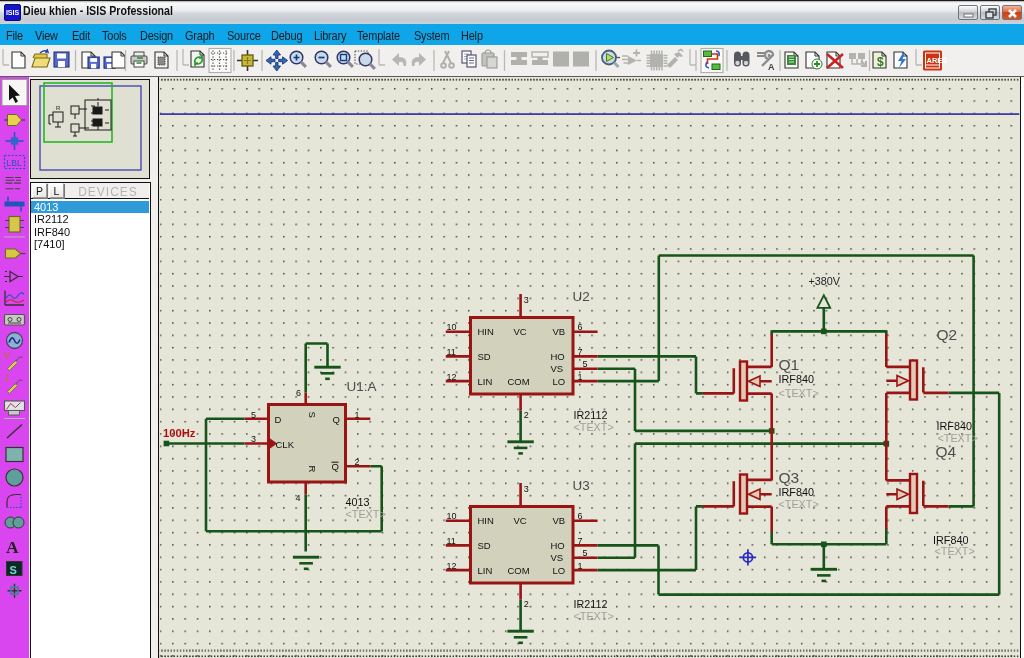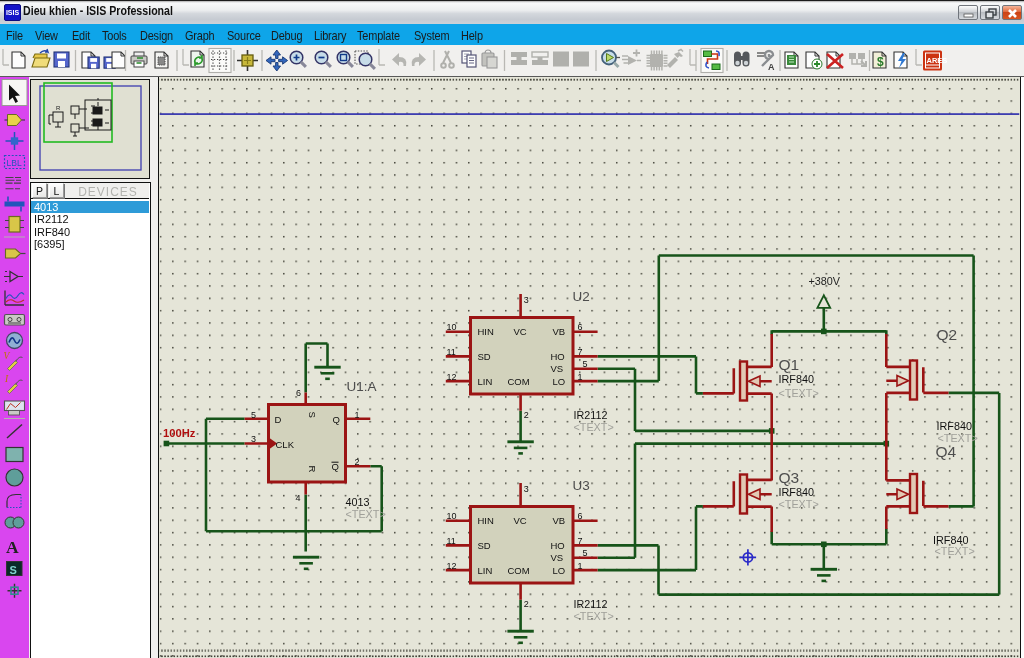--- a/index.html
+++ b/index.html
@@ -451,14 +451,14 @@
   </div>
 <div class="abs" id="devpanel">
   <div id="devhead">
     <div class="pbtn" style="left:1px">P</div>
     <div class="pbtn" style="left:18px">L</div>
     <div id="devtitle">DEVICES</div>
   </div>
   <div class="drow" id="selrow" style="top:17.5px">4013</div>
   <div class="drow" style="top:30.1px">IR2112</div>
   <div class="drow" style="top:42.7px">IRF840</div>
-  <div class="drow" style="top:55.3px">[6395]</div>
+  <div class="drow" style="top:55.3px">[7410]</div>
 </div>
 
 </body></html>

